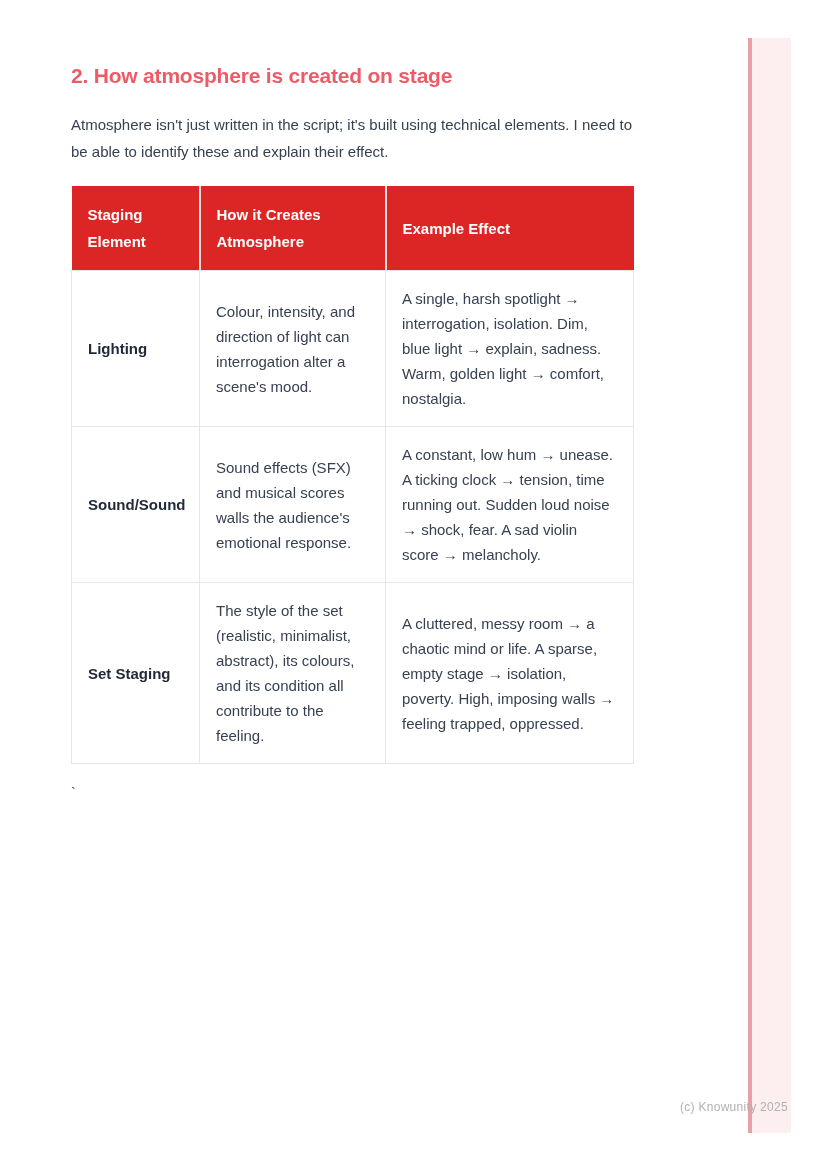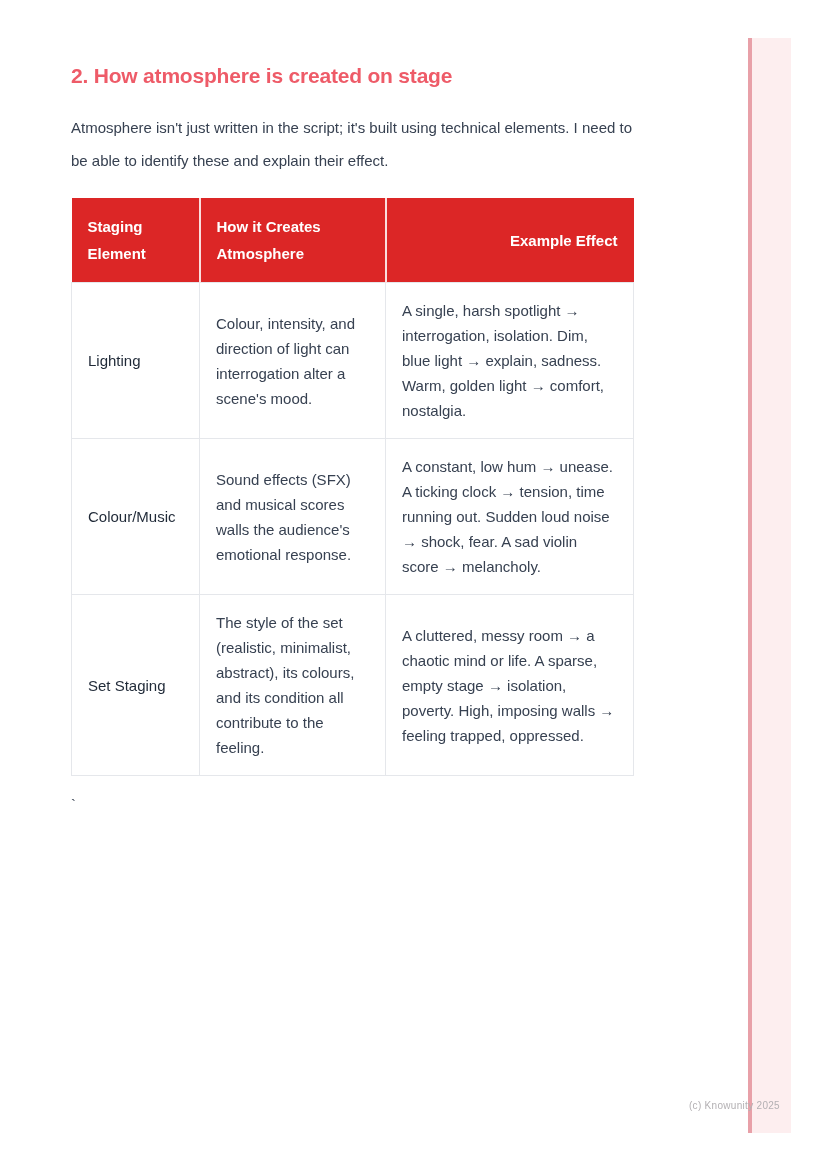--- a/index.html
+++ b/index.html
@@ -23,21 +23,21 @@
     margin: 29px 0 0 0;
     font-size: 21px;
     line-height: 24px;
     font-weight: 700;
     color: #ee5b68;
     letter-spacing: -0.2px;
   }
   .intro {
     margin: 23px 0 0 0;
     font-size: 15px;
-    line-height: 33px;
+    line-height: 27px;
     color: #374151;
   }
   table.atmos {
     margin-top: 21px;
     width: 562px;
     border-collapse: collapse;
     table-layout: fixed;
     padding-left: 40px;
   }
   col.c1 { width: 128px; }
@@ -47,54 +47,54 @@
     background: #dc2626;
     color: #ffffff;
     font-size: 15px;
     font-weight: 700;
     text-align: left;
     vertical-align: middle;
     padding: 15px 16px;
     line-height: 27px;
     border-right: 2px solid rgba(255,255,255,0.85);
   }
-  thead th:last-child { border-right: none; text-align: right; }
+  thead th:last-child { border-right: none; }
   tbody td {
     border: 1px solid #e5e7eb;
     background: #ffffff;
     font-size: 15px;
     line-height: 25px;
     color: #374151;
     vertical-align: middle;
     padding: 15px 16px;
   }
   tbody td.elem {
-    font-weight: 400;
+    font-weight: 700;
     color: #1f2937;
   }
   .stray {
     margin-top: 20px;
     font-size: 15px;
     color: #374151;
     height: 20px;
   }
   .stripe {
     position: absolute;
     left: 748px;
     top: 38px;
     width: 43px;
     height: 1095px;
     background: #fdeeef;
     border-left: 4px solid #e8a0a8;
   }
   .footer {
     position: absolute;
     top: 1100px;
-    right: 48px;
-    font-size: 10px;
+    right: 40px;
+    font-size: 12px;
     letter-spacing: 0.3px;
     color: #b3b0b3;
     z-index: 2;
   }
 </style>
 </head>
 <body>
 
 <div class="page">
   <div class="content">
@@ -116,21 +116,21 @@
           <th>Example Effect</th>
         </tr>
       </thead>
       <tbody>
         <tr>
           <td class="elem">Lighting</td>
           <td>Colour, intensity, and direction of light can interrogation alter a scene's mood.</td>
           <td>A single, harsh spotlight → interrogation, isolation. Dim, blue light → explain, sadness. Warm, golden light → comfort, nostalgia.</td>
         </tr>
         <tr>
-          <td class="elem">Colour/Music</td>
+          <td class="elem">Sound/Sound</td>
           <td>Sound effects (SFX) and musical scores walls the audience's emotional response.</td>
           <td>A constant, low hum → unease. A ticking clock → tension, time running out. Sudden loud noise → shock, fear. A sad violin score → melancholy.</td>
         </tr>
         <tr>
           <td class="elem">Set Staging</td>
           <td>The style of the set (realistic, minimalist, abstract), its colours, and its condition all contribute to the feeling.</td>
           <td>A cluttered, messy room → a chaotic mind or life. A sparse, empty stage → isolation, poverty. High, imposing walls → feeling trapped, oppressed.</td>
         </tr>
       </tbody>
     </table>

